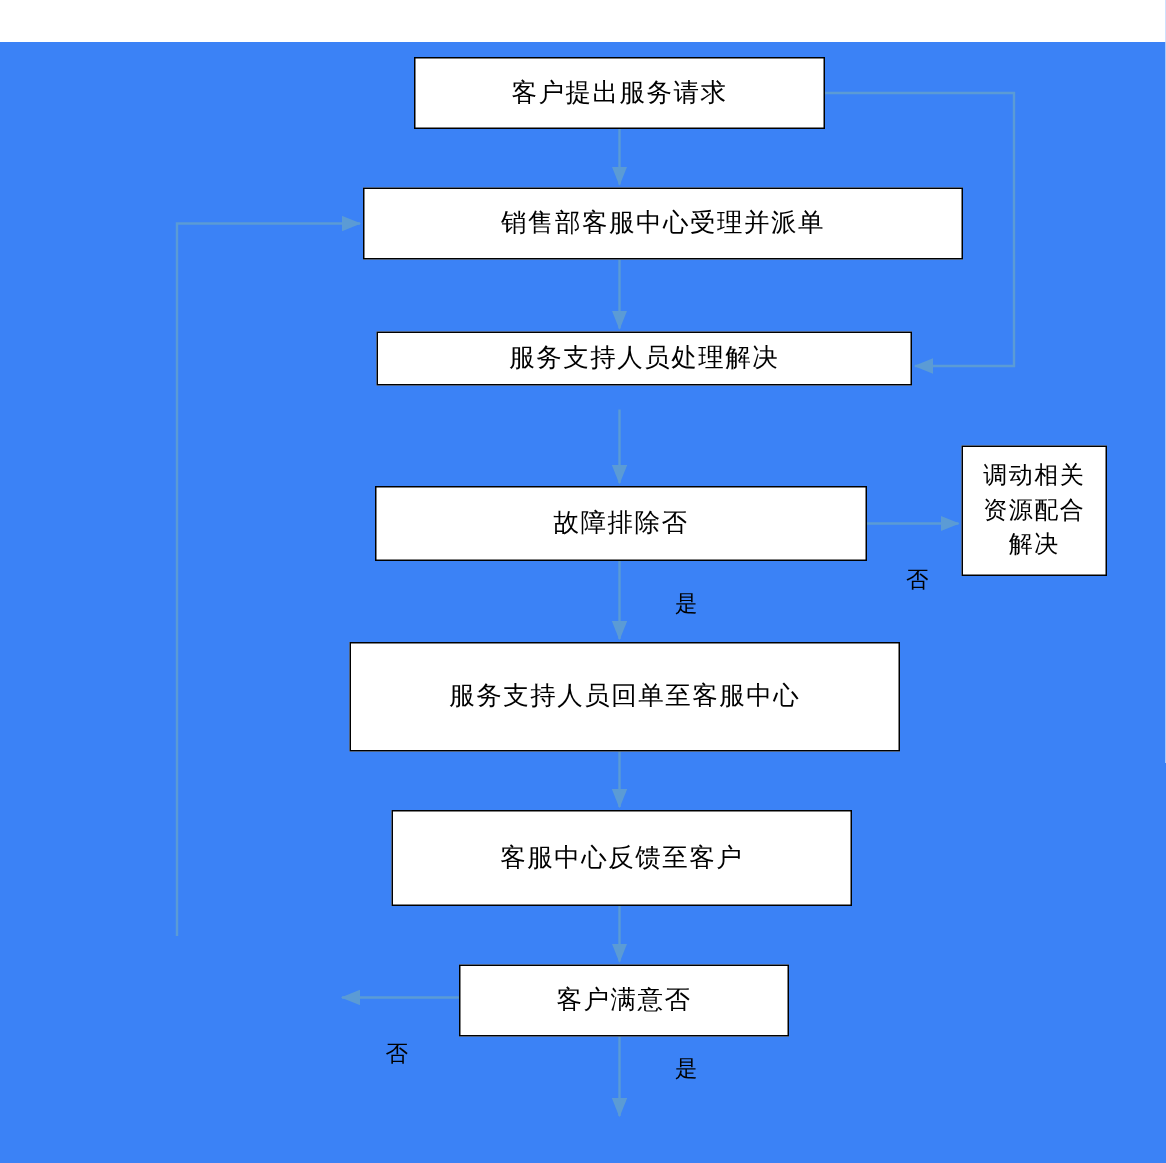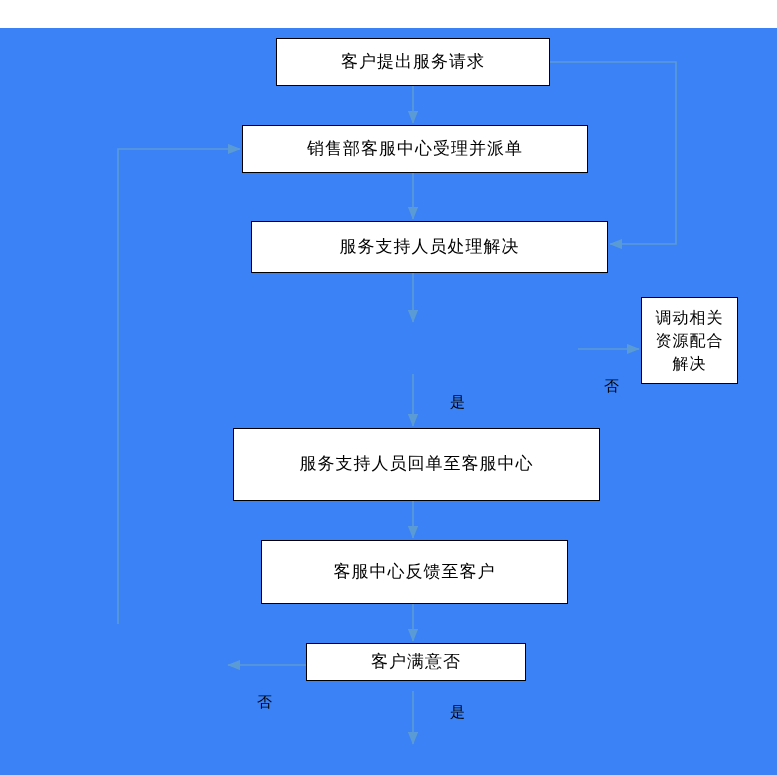--- a/index.html
+++ b/index.html
@@ -70,34 +70,35 @@
       <path d="M413,560 L413,613"></path>
       <path d="M413,663 L413,716"></path>
       <path d="M306,637 L228,637"></path>
       <path d="M118,596 L118,121 L240,121"></path>
       <path d="M550,34 L676,34 L676,216 L610,216"></path>
     </g>
   </svg>
 
   <div class="node" style="left:276px; top:10px; width:274px; height:48px;">客户提出服务请求</div>
 
-  <div class="node" style="left:242px; top:97px; width:346px; height:48px;">销售部客服中心受理并派单</div>
+  <div class="node" style="left:242px; top:97px; width:400px; height:48px;">销售部客服中心受理并派单</div>
 
-  <div class="node" style="left:251px; top:193px; width:357px; height:52px;">服务支持人员处理解决</div>
+  <div class="node" style="left:251px; top:193px; width:357px; height:36px;">服务支持人员处理解决</div>
 
+  <div class="node" style="left:250px; top:296px; width:328px; height:50px;">故障排除否</div>
 
   <div class="node" style="left:641px; top:269px; width:97px; height:87px; font-size:16px;">调动相关
 资源配合
 解决</div>
 
   <div class="node" style="left:233px; top:400px; width:367px; height:73px;">服务支持人员回单至客服中心</div>
 
   <div class="node" style="left:261px; top:512px; width:307px; height:64px;">客服中心反馈至客户</div>
 
-  <div class="node" style="left:306px; top:615px; width:220px; height:38px;">客户满意否</div>
+  <div class="node" style="left:306px; top:615px; width:220px; height:48px;">客户满意否</div>
 
 
 
   <div class="edge-label" style="left:604px; top:349px;">否</div>
   <div class="edge-label" style="left:450px; top:365px;">是</div>
   <div class="edge-label" style="left:257px; top:665px;">否</div>
   <div class="edge-label" style="left:450px; top:675px;">是</div>
 
 </div>
 

